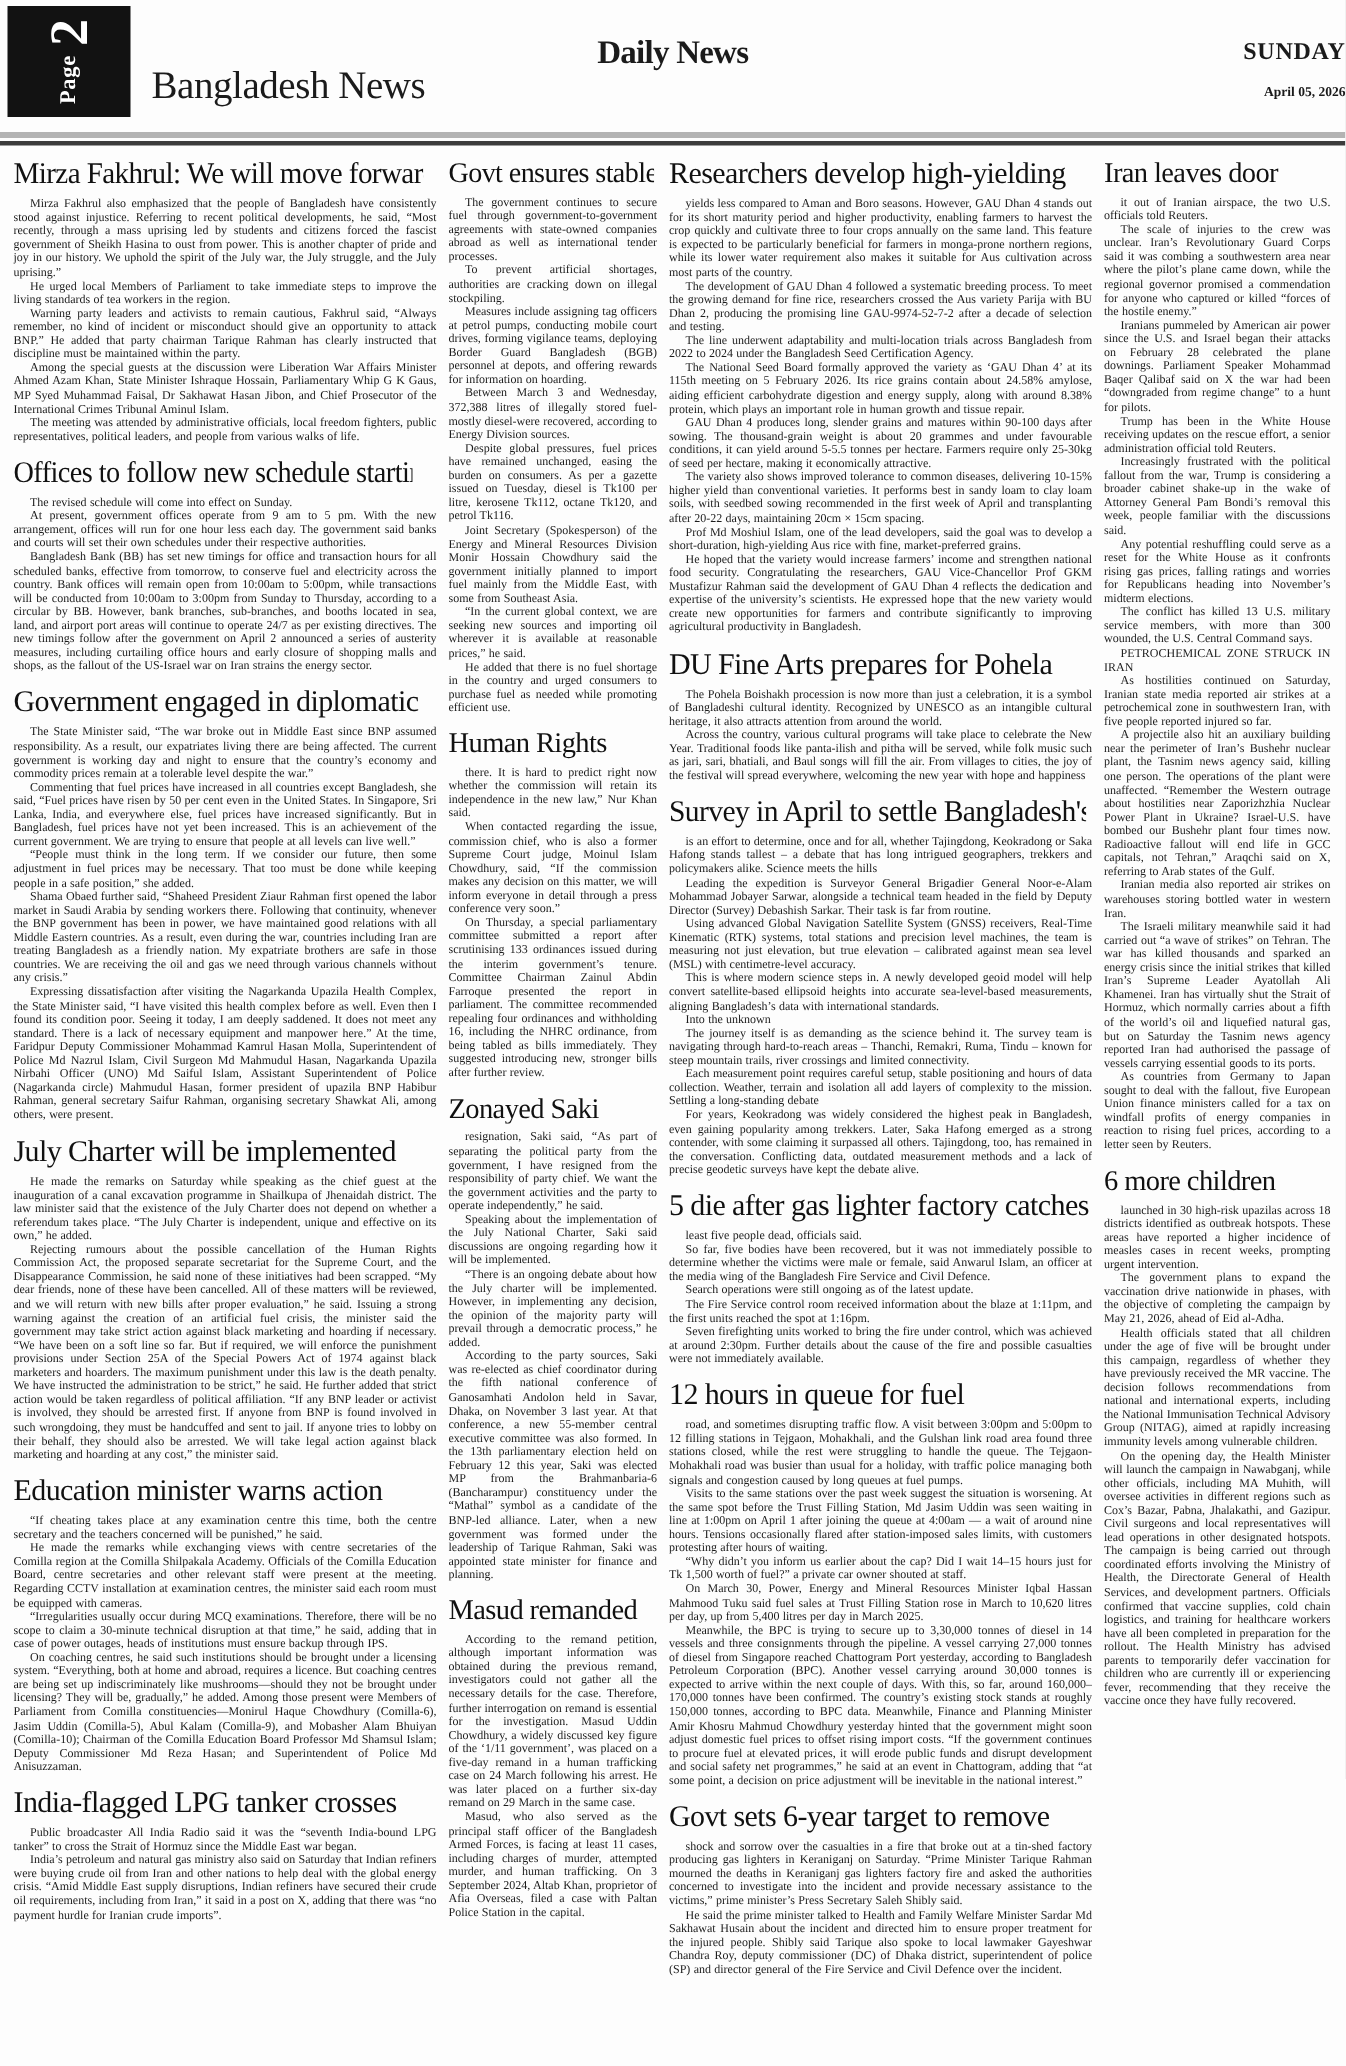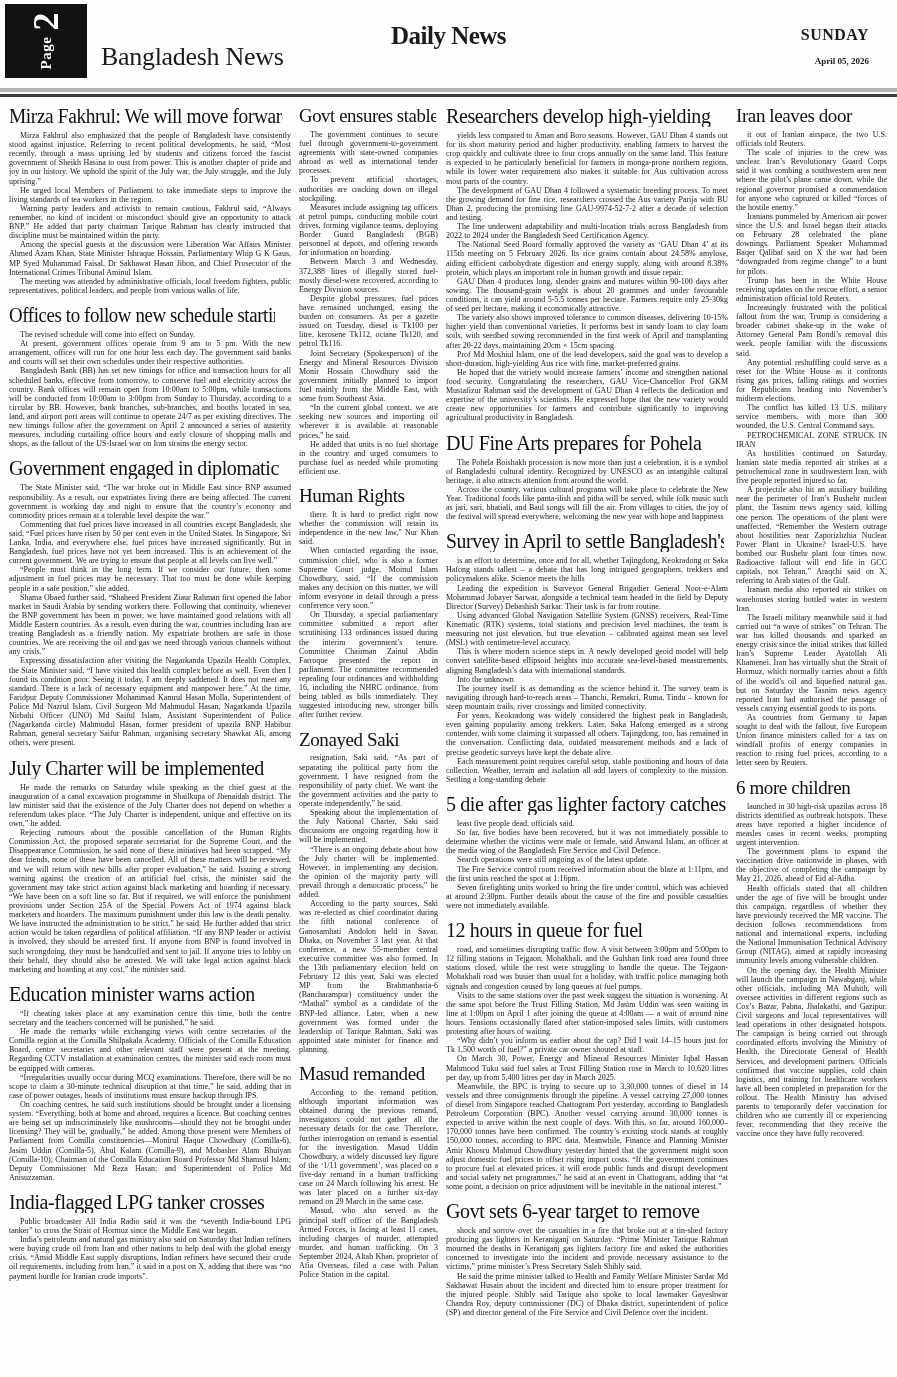--- a/index.html
+++ b/index.html
@@ -20,23 +20,23 @@
     white-space:nowrap;display:flex;align-items:center;gap:6px;
   }
   .pg-label{font-size:15px;font-weight:bold;letter-spacing:.5px;}
   .pg-num{font-size:36px;font-weight:bold;line-height:1;}
   .masthead{
     position:absolute;left:101px;top:42px;
     font-size:26px;font-weight:normal;letter-spacing:-.3px;
   }
   .np-title{
     position:absolute;left:50%;top:22px;transform:translateX(-50%);
-    font-size:25px;font-weight:bold;margin:0;letter-spacing:-.5px;white-space:nowrap;
-  }
-  .dateblock{position:absolute;right:28px;top:26px;text-align:right;}
+    font-size:22px;font-weight:bold;margin:0;letter-spacing:-.5px;white-space:nowrap;
+  }
+  .dateblock{position:absolute;right:0;top:26px;text-align:right;}
   .day{font-size:16px;font-weight:bold;letter-spacing:.5px;}
   .date{font-size:9px;font-weight:bold;margin-top:12px;}
   .rule{
     margin-top:0;height:0;border-top:4px solid #b3b3b3;border-bottom:3px solid #3c3c3c;
     padding-top:2px;background:#fdfdfd;
   }
   
   .columns{display:flex;gap:8px;padding:7px 6px 0 9px;align-items:flex-start;}
   .col{overflow:hidden;}
   .col-0{width:282px;}
@@ -119,21 +119,21 @@
       <section class="col col-1">
         <article>
           <h2 class="headline" style="transform-origin: left center; transform: scaleX(0.985816);">Govt ensures stable</h2>
           <p>The government continues to secure fuel through government-to-government agreements with state-owned companies abroad as well as international tender processes.</p>
           <p>To prevent artificial shortages, authorities are cracking down on illegal stockpiling.</p>
           <p>Measures include assigning tag officers at petrol pumps, conducting mobile court drives, forming vigilance teams, deploying Border Guard Bangladesh (BGB) personnel at depots, and offering rewards for information on hoarding.</p>
           <p>Between March 3 and Wednesday, 372,388 litres of illegally stored fuel-mostly diesel-were recovered, according to Energy Division sources.</p>
           <p>Despite global pressures, fuel prices have remained unchanged, easing the burden on consumers. As per a gazette issued on Tuesday, diesel is Tk100 per litre, kerosene Tk112, octane Tk120, and petrol Tk116.</p>
           <p>Joint Secretary (Spokesperson) of the Energy and Mineral Resources Division Monir Hossain Chowdhury said the government initially planned to import fuel mainly from the Middle East, with some from Southeast Asia.</p>
           <p>“In the current global context, we are seeking new sources and importing oil wherever it is available at reasonable prices,” he said.</p>
-          <p>He added that units is no fuel shortage in the country and urged consumers to purchase fuel as needed while promoting efficient use.</p>
+          <p>He added that there is no fuel shortage in the country and urged consumers to purchase fuel as needed while promoting efficient use.</p>
         </article>
         <article>
           <h2 class="headline">Human Rights</h2>
           <p>there. It is hard to predict right now whether the commission will retain its independence in the new law,” Nur Khan said.</p>
           <p>When contacted regarding the issue, commission chief, who is also a former Supreme Court judge, Moinul Islam Chowdhury, said, “If the commission makes any decision on this matter, we will inform everyone in detail through a press conference very soon.”</p>
           <p>On Thursday, a special parliamentary committee submitted a report after scrutinising 133 ordinances issued during the interim government’s tenure. Committee Chairman Zainul Abdin Farroque presented the report in parliament. The committee recommended repealing four ordinances and withholding 16, including the NHRC ordinance, from being tabled as bills immediately. They suggested introducing new, stronger bills after further review.</p>
         </article>
         <article>
           <h2 class="headline">Zonayed Saki</h2>
           <p>resignation, Saki said, “As part of separating the political party from the government, I have resigned from the responsibility of party chief. We want the the government activities and the party to operate independently,” he said.</p>
@@ -165,22 +165,22 @@
           <p>Across the country, various cultural programs will take place to celebrate the New Year. Traditional foods like panta-ilish and pitha will be served, while folk music such as jari, sari, bhatiali, and Baul songs will fill the air. From villages to cities, the joy of the festival will spread everywhere, welcoming the new year with hope and happiness</p>
         </article>
         <article>
           <h2 class="headline" style="transform-origin: left center; transform: scaleX(0.986014);">Survey in April to settle Bangladesh's</h2>
           <p>is an effort to determine, once and for all, whether Tajingdong, Keokradong or Saka Hafong stands tallest – a debate that has long intrigued geographers, trekkers and policymakers alike. Science meets the hills</p>
           <p>Leading the expedition is Surveyor General Brigadier General Noor-e-Alam Mohammad Jobayer Sarwar, alongside a technical team headed in the field by Deputy Director (Survey) Debashish Sarkar. Their task is far from routine.</p>
           <p>Using advanced Global Navigation Satellite System (GNSS) receivers, Real-Time Kinematic (RTK) systems, total stations and precision level machines, the team is measuring not just elevation, but true elevation – calibrated against mean sea level (MSL) with centimetre-level accuracy.</p>
           <p>This is where modern science steps in. A newly developed geoid model will help convert satellite-based ellipsoid heights into accurate sea-level-based measurements, aligning Bangladesh’s data with international standards.</p>
           <p>Into the unknown</p>
           <p>The journey itself is as demanding as the science behind it. The survey team is navigating through hard-to-reach areas – Thanchi, Remakri, Ruma, Tindu – known for steep mountain trails, river crossings and limited connectivity.</p>
+          <p>Each measurement point requires careful setup, stable positioning and hours of data collection. Weather, terrain and isolation all add layers of complexity to the mission. Settling a long-standing debate</p>
           <p>For years, Keokradong was widely considered the highest peak in Bangladesh, even gaining popularity among trekkers. Later, Saka Hafong emerged as a strong contender, with some claiming it surpassed all others. Tajingdong, too, has remained in the conversation. Conflicting data, outdated measurement methods and a lack of precise geodetic surveys have kept the debate alive.</p>
-          <p>Each measurement point requires careful setup, stable positioning and hours of data collection. Weather, terrain and isolation all add layers of complexity to the mission. Settling a long-standing debate</p>
         </article>
         <article>
           <h2 class="headline">5 die after gas lighter factory catches</h2>
           <p>least five people dead, officials said.</p>
           <p>So far, five bodies have been recovered, but it was not immediately possible to determine whether the victims were male or female, said Anwarul Islam, an officer at the media wing of the Bangladesh Fire Service and Civil Defence.</p>
           <p>Search operations were still ongoing as of the latest update.</p>
           <p>The Fire Service control room received information about the blaze at 1:11pm, and the first units reached the spot at 1:16pm.</p>
           <p>Seven firefighting units worked to bring the fire under control, which was achieved at around 2:30pm. Further details about the cause of the fire and possible casualties were not immediately available.</p>
         </article>
         <article>

